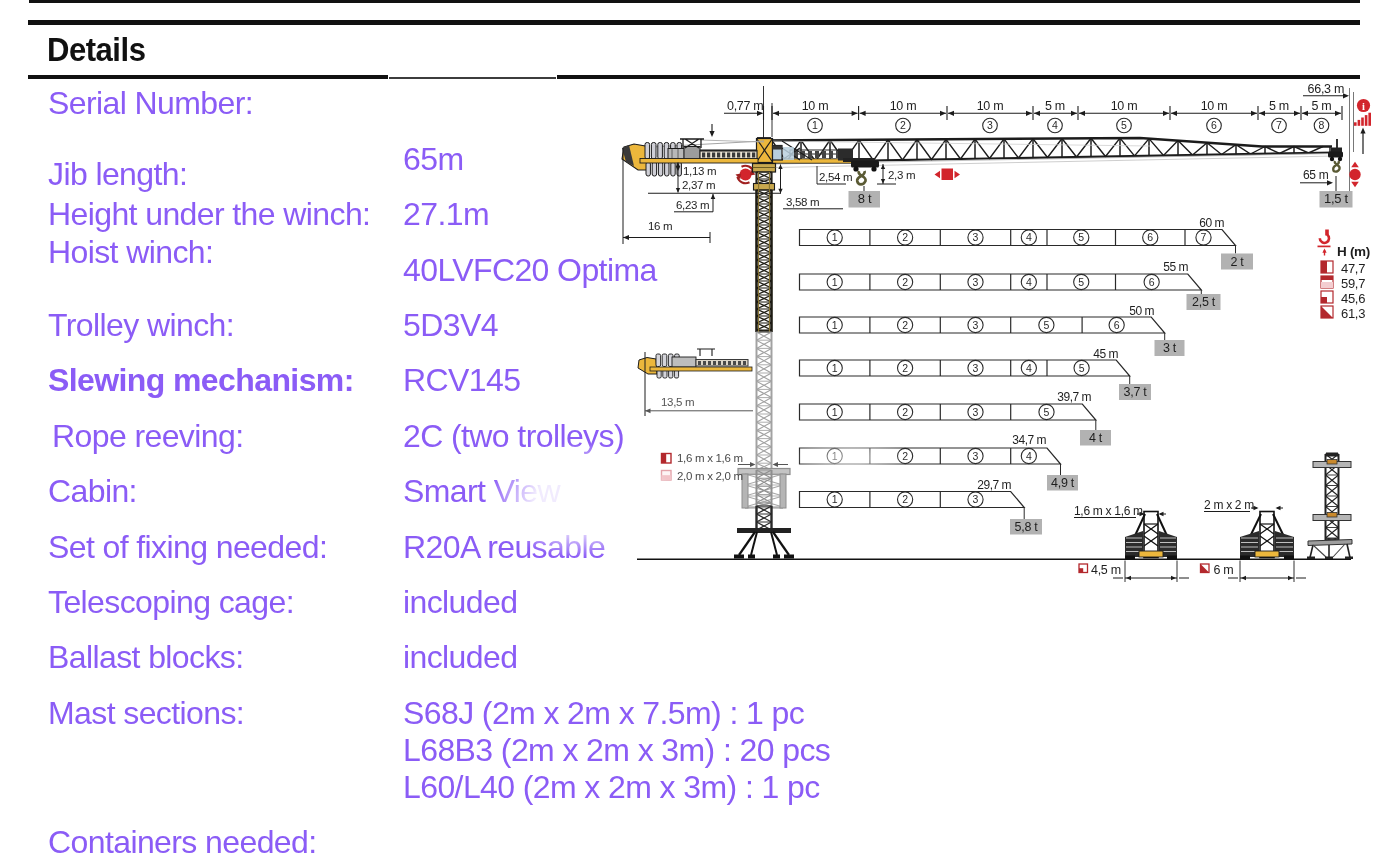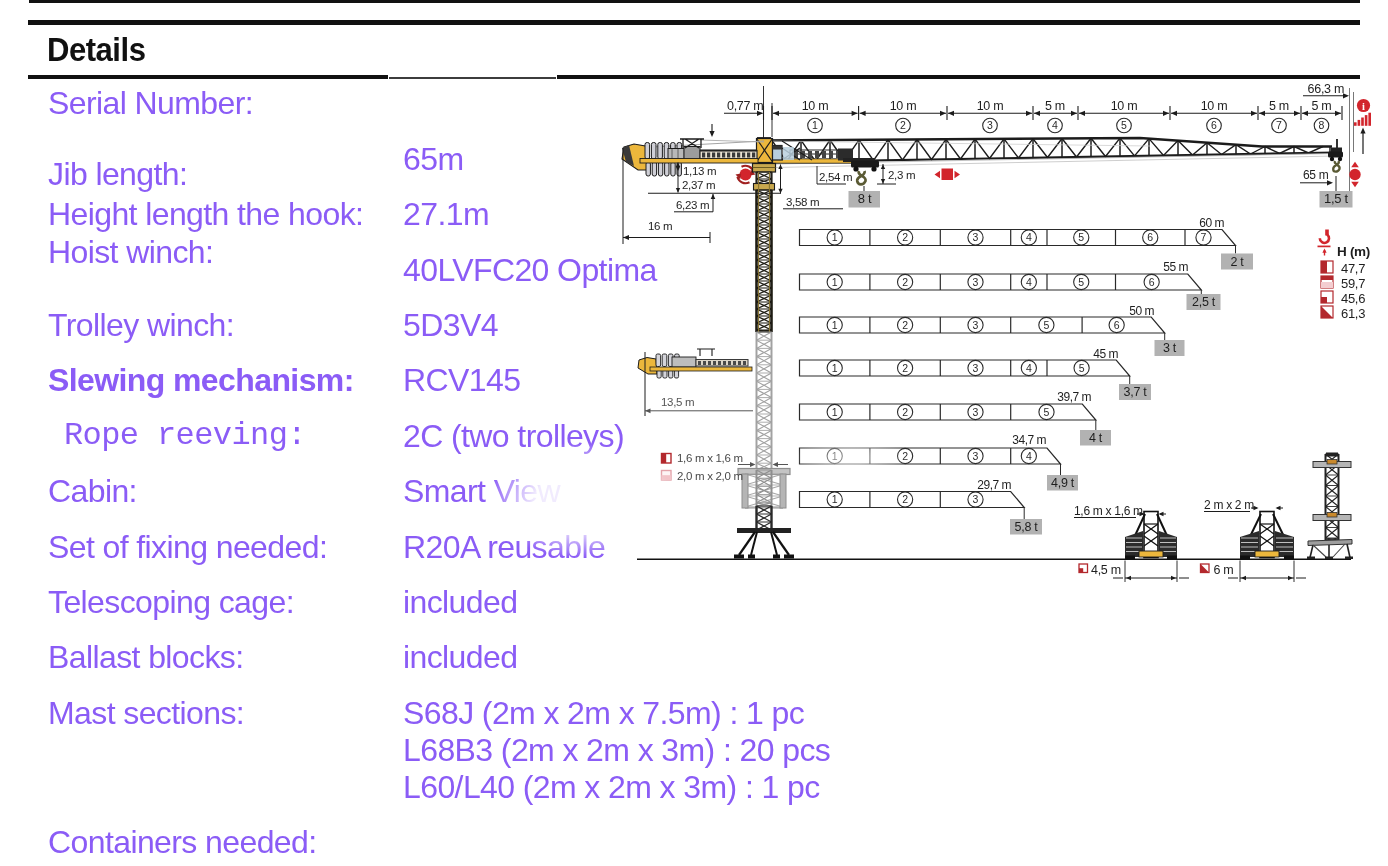--- a/index.html
+++ b/index.html
@@ -10,29 +10,29 @@
 
 <div class="abs" style="left:28px;top:20px;width:1332px;height:5px;background:#111;"></div>
 
 <div class="abs" style="left:47px;top:33px;font-size:33px;line-height:34px;font-weight:bold;color:#111;letter-spacing:-0.5px;transform:scaleX(0.94);transform-origin:0 0;">Details</div>
 
 <div class="abs" style="left:28px;top:75px;width:1332px;height:4px;background:#111;"></div>
 
 <div class="lb" style="left:48px;top:87.3px;">Serial Number:</div>
 <div class="lb" style="left:48px;top:158px;">Jib length:</div>
 <div class="lb" style="left:403px;top:142.7px;">65m</div>
-<div class="lb" style="left:48px;top:198.1px;">Height length the hook:</div>
+<div class="lb" style="left:48px;top:198.1px;">Height under the winch:</div>
 <div class="lb" style="left:403px;top:198.1px;">27.1m</div>
 <div class="lb" style="left:48px;top:236px;">Hoist winch:</div>
 <div class="lb" style="left:403px;top:253.5px;">40LVFC20 Optima</div>
 <div class="lb" style="left:48px;top:308.9px;">Trolley winch:</div>
 <div class="lb" style="left:403px;top:308.9px;">5D3V4</div>
 <div class="lb" style="left:48px;top:364.3px;font-weight:bold;">Slewing mechanism:</div>
 <div class="lb" style="left:403px;top:364.3px;">RCV145</div>
-<div class="lb" style="left:64px;top:419.7px;font-family:Liberation Mono, monospace;">Rope reeving:</div>
+<div class="lb" style="left:52px;top:419.7px;">Rope reeving:</div>
 <div class="lb" style="left:403px;top:419.7px;">2C (two trolleys)</div>
 <div class="lb" style="left:48px;top:475.1px;text-align:center;">Cabin:</div>
 <div class="lb" style="left:403px;top:475.1px;">Smart View</div>
 <div class="lb" style="left:48px;top:530.5px;">Set of fixing needed:</div>
 <div class="lb" style="left:403px;top:530.5px;">R20A reusable</div>
 <div class="lb" style="left:48px;top:585.9px;">Telescoping cage:</div>
 <div class="lb" style="left:403px;top:585.9px;">included</div>
 <div class="lb" style="left:48px;top:641.3px;">Ballast blocks:</div>
 <div class="lb" style="left:403px;top:641.3px;">included</div>
 <div class="lb" style="left:48px;top:696.7px;">Mast sections:</div>

